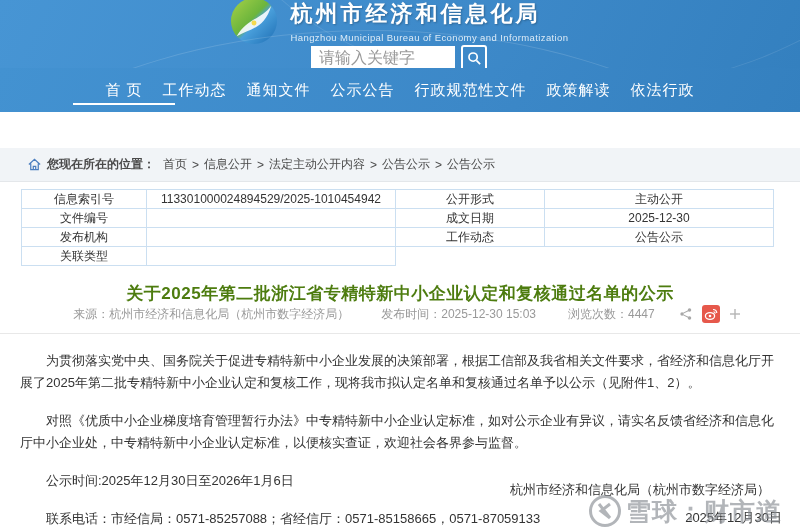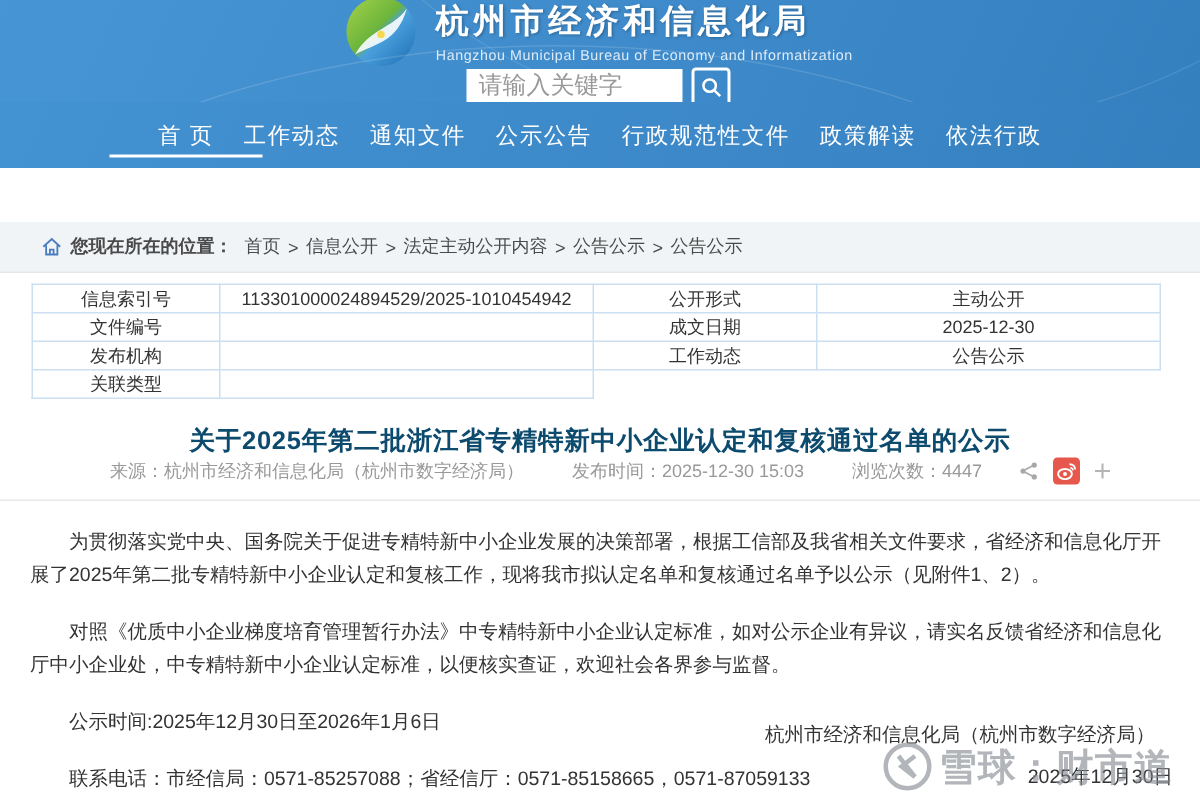--- a/index.html
+++ b/index.html
@@ -58,21 +58,21 @@
   table.info td{
     border:1px solid #cbdff1;height:18px;font-size:12px;text-align:center;
     padding:0 4px;color:#333;overflow:hidden;white-space:nowrap;
   }
   table.info td.lab{width:116px;}
   table.info td.v1{width:240px;}
   table.info td.lab2{width:140px;}
   table.info td.v2{width:220px;}
   table.info td.ghost{border:none;background:transparent;}
   .art-title{
-    font-size:17px;font-weight:bold;color:#0c4a6e;text-align:center;
+    font-size:17px;font-weight:bold;color:#4d7c0f;text-align:center;
     margin:16px 0 0;letter-spacing:.5px;
   }
   .meta{
     display:flex;align-items:center;justify-content:center;
     font-size:12px;color:#999;gap:4px;
   }
   .meta .grp{margin:0 14px;}
   .meta .icons{display:flex;align-items:center;gap:9px;margin-left:6px;}
   .icn{cursor:pointer;display:inline-flex;align-items:center;justify-content:center;}
   .weibo{width:18px;height:18px;background:#e6584b;border-radius:3px;}

